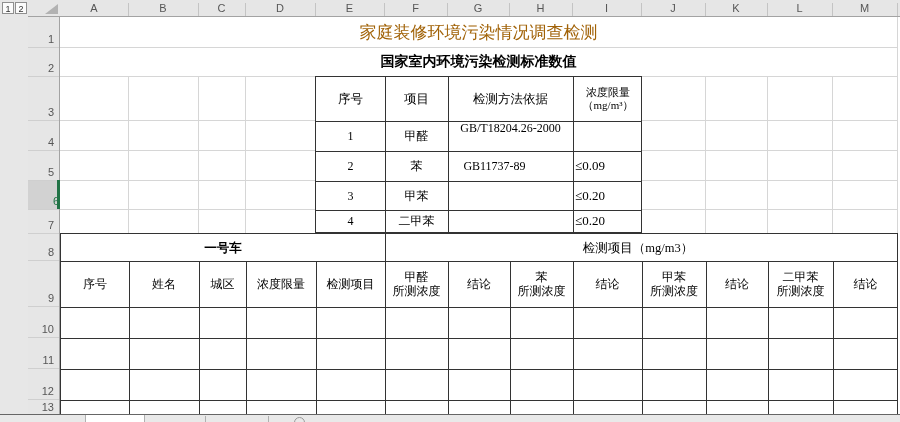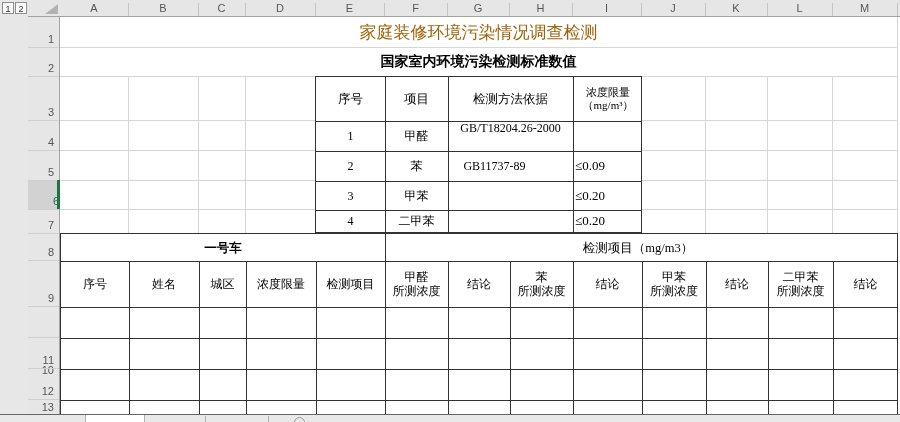--- a/index.html
+++ b/index.html
@@ -191,21 +191,21 @@
   <div class="abs rowstrip">
     <div class="rowlbl" style="top:0;height:30px;">1</div>
     <div class="rowlbl" style="top:30px;height:29px;">2</div>
     <div class="rowlbl" style="top:59px;height:44px;">3</div>
     <div class="rowlbl" style="top:103px;height:30px;">4</div>
     <div class="rowlbl" style="top:133px;height:30px;">5</div>
     <div class="rowlbl rowsel" style="top:163px;height:29px;width:31px;">6</div>
     <div class="rowlbl" style="top:192px;height:24px;">7</div>
     <div class="rowlbl" style="top:216px;height:27px;">8</div>
     <div class="rowlbl" style="top:243px;height:46px;">9</div>
-    <div class="rowlbl" style="top:289px;height:31px;margin-top:41px;">10</div>
+    <div class="rowlbl" style="top:289px;height:31px;">10</div>
     <div class="rowlbl" style="top:320px;height:31px;">11</div>
     <div class="rowlbl" style="top:351px;height:31px;">12</div>
     <div class="rowlbl" style="top:382px;height:16px;">13</div>
     <div class="rtick" style="top:30px;"></div>
     <div class="rtick" style="top:59px;"></div>
     <div class="rtick" style="top:103px;"></div>
     <div class="rtick" style="top:133px;"></div>
     <div class="rtick" style="top:163px;"></div>
     <div class="rtick" style="top:192px;"></div>
     <div class="rtick" style="top:216px;"></div>

